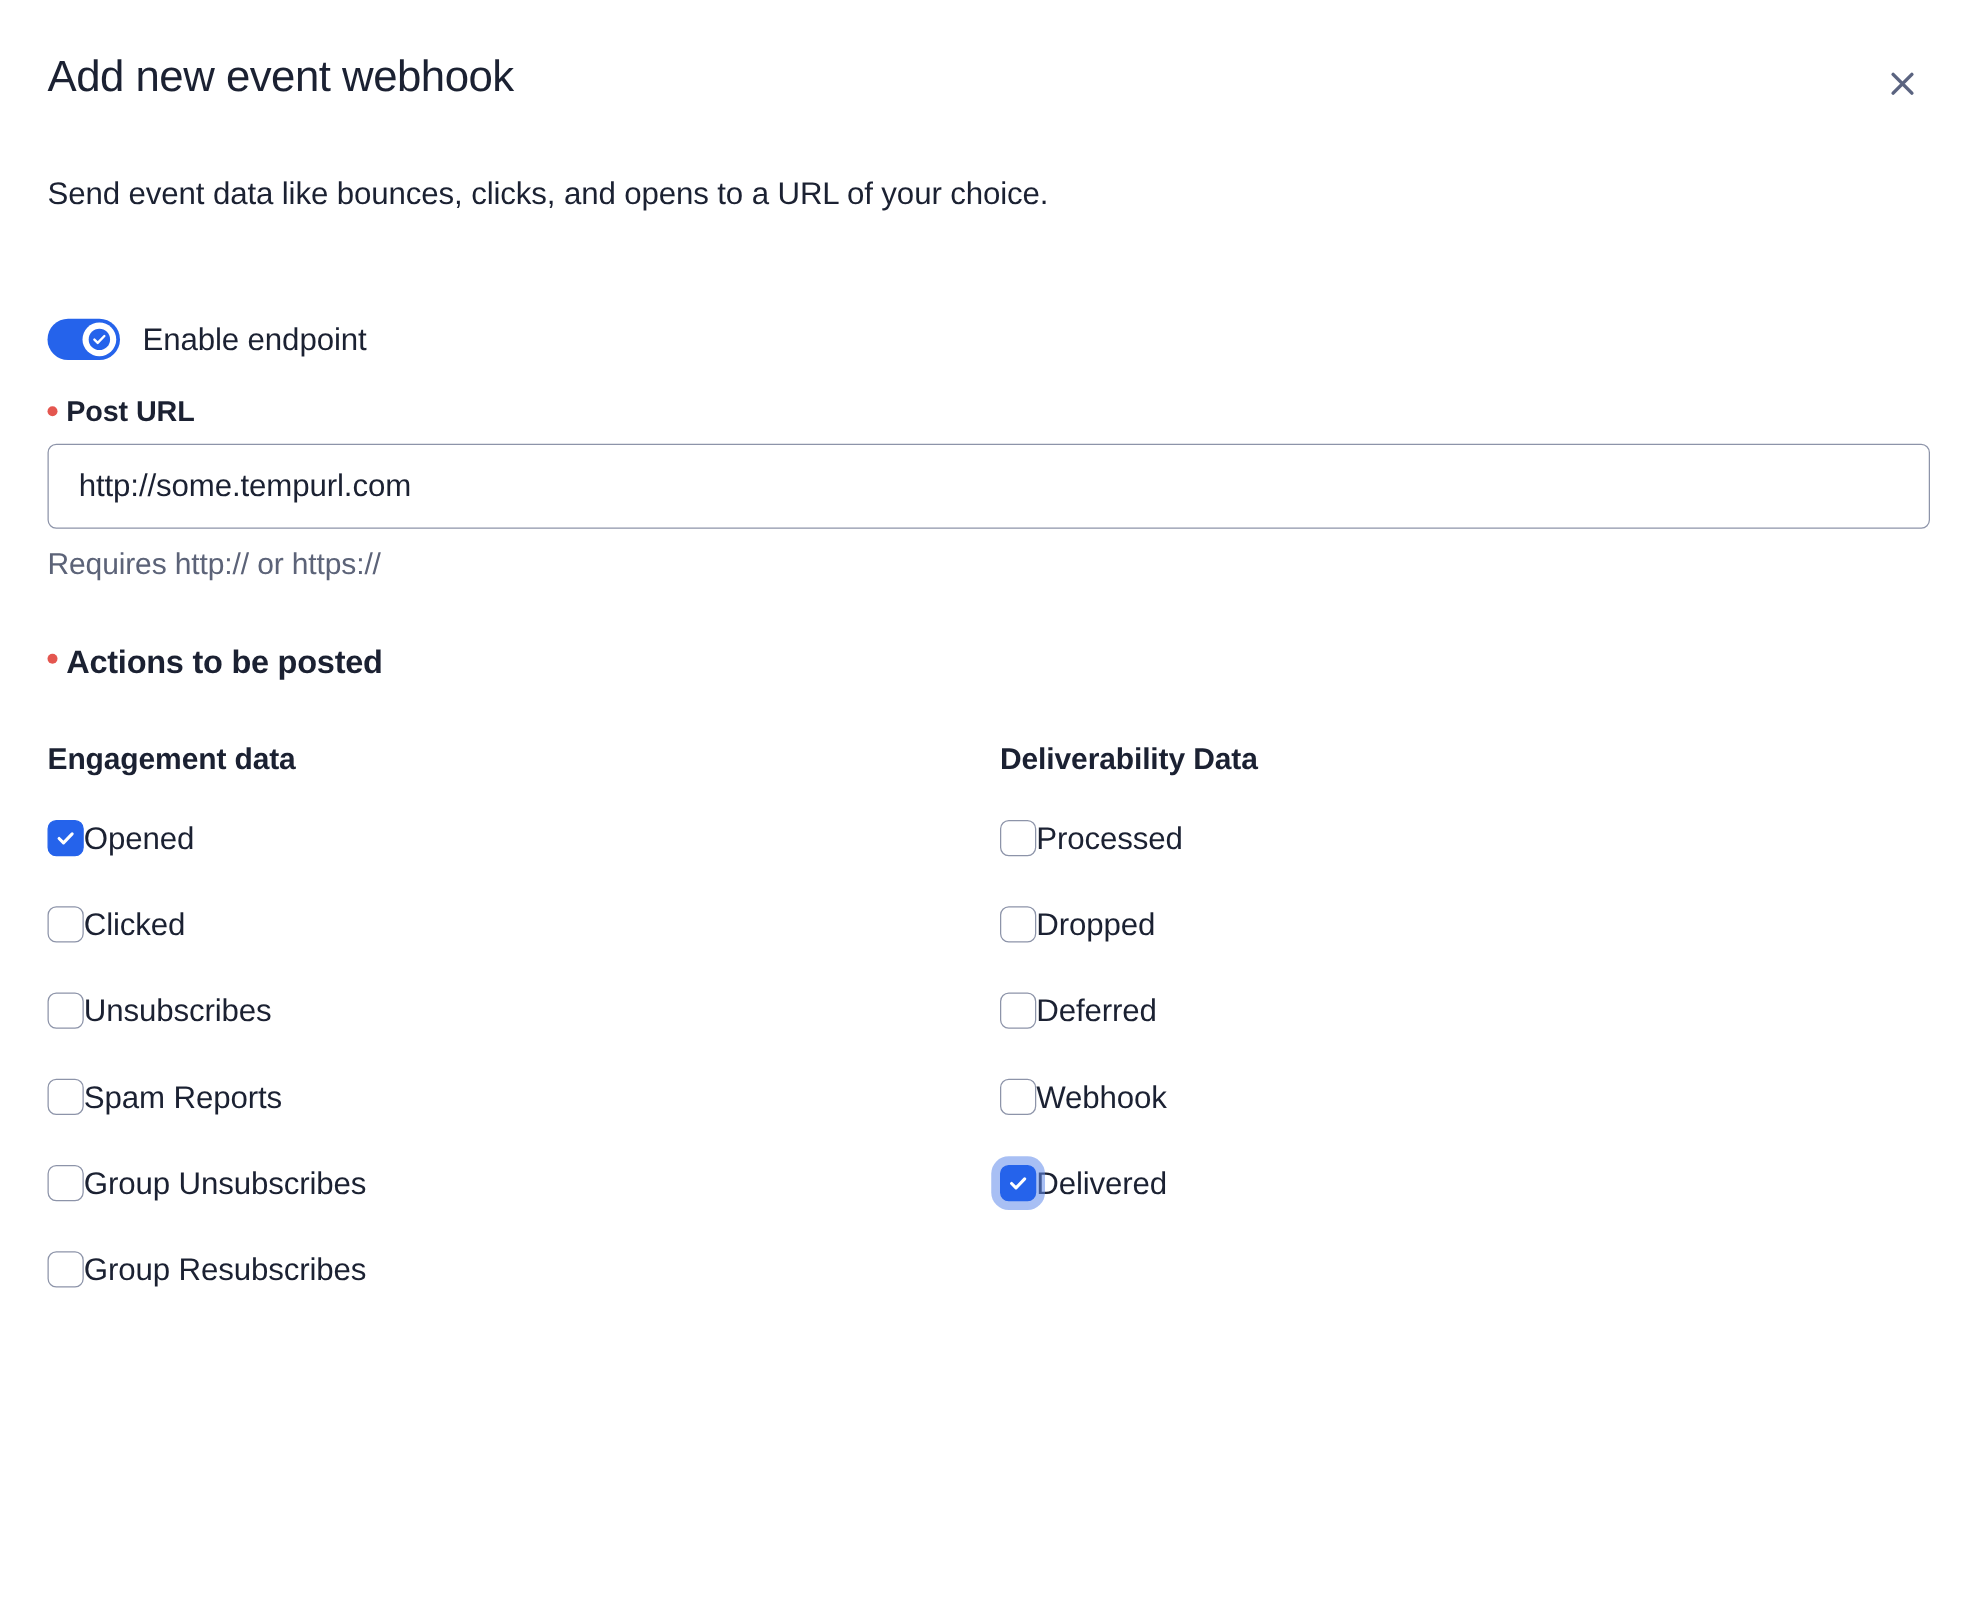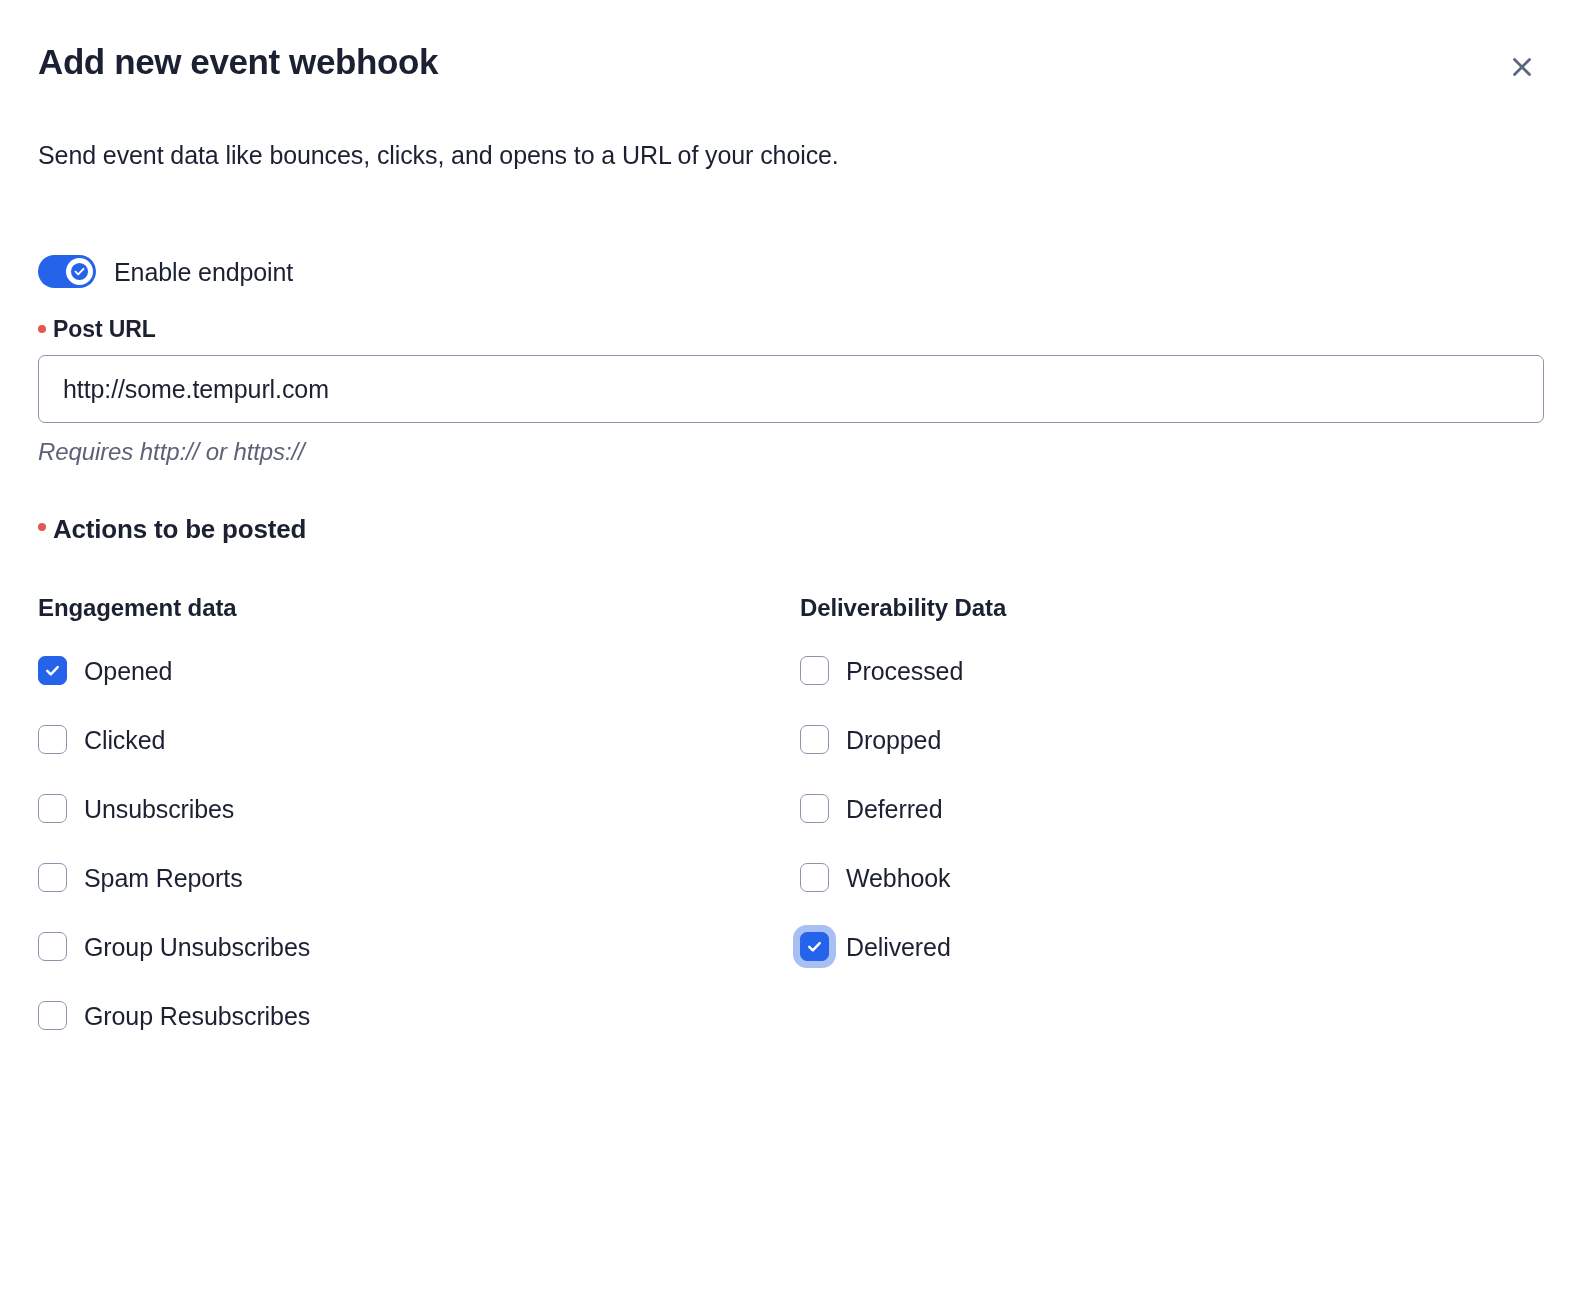--- a/index.html
+++ b/index.html
@@ -26,21 +26,21 @@
   }
 
   
   .modal-header {
     position: relative;
     padding-top: 40px;
   }
   .modal-title {
     font-size: 35px;
     line-height: 44px;
-    font-weight: 700;
+    font-weight: 400;
     letter-spacing: -0.4px;
     color: #1b2132;
     margin: 0;
   }
   .close-button {
     position: absolute;
     top: 45px;
     right: 0;
     width: 44px;
     height: 44px;
@@ -141,21 +141,20 @@
     letter-spacing: -0.1px;
     outline: none;
   }
   .text-input::placeholder { color: #8d94a9; }
   .helper-text {
     margin: 14px 0 0;
     font-size: 24px;
     line-height: 30px;
     color: #5c6378;
     letter-spacing: -0.1px;
-    font-style: italic;
   }
 
   
   .section-title {
     margin: 46px 0 0;
     font-size: 26px;
     line-height: 32px;
     font-weight: 700;
     color: #1b2132;
     letter-spacing: -0.2px;
@@ -174,21 +173,20 @@
     font-weight: 700;
     color: #1b2132;
     letter-spacing: -0.1px;
   }
 
   .check-row {
     display: flex;
     align-items: center;
     height: 41px;
     margin-bottom: 28px;
-    gap: 17px;
     cursor: pointer;
     width: max-content;
   }
   .checkbox {
     position: relative;
     width: 29px;
     height: 29px;
     border-radius: 7px;
     border: 1.8px solid #8d94a9;
     background: #ffffff;

